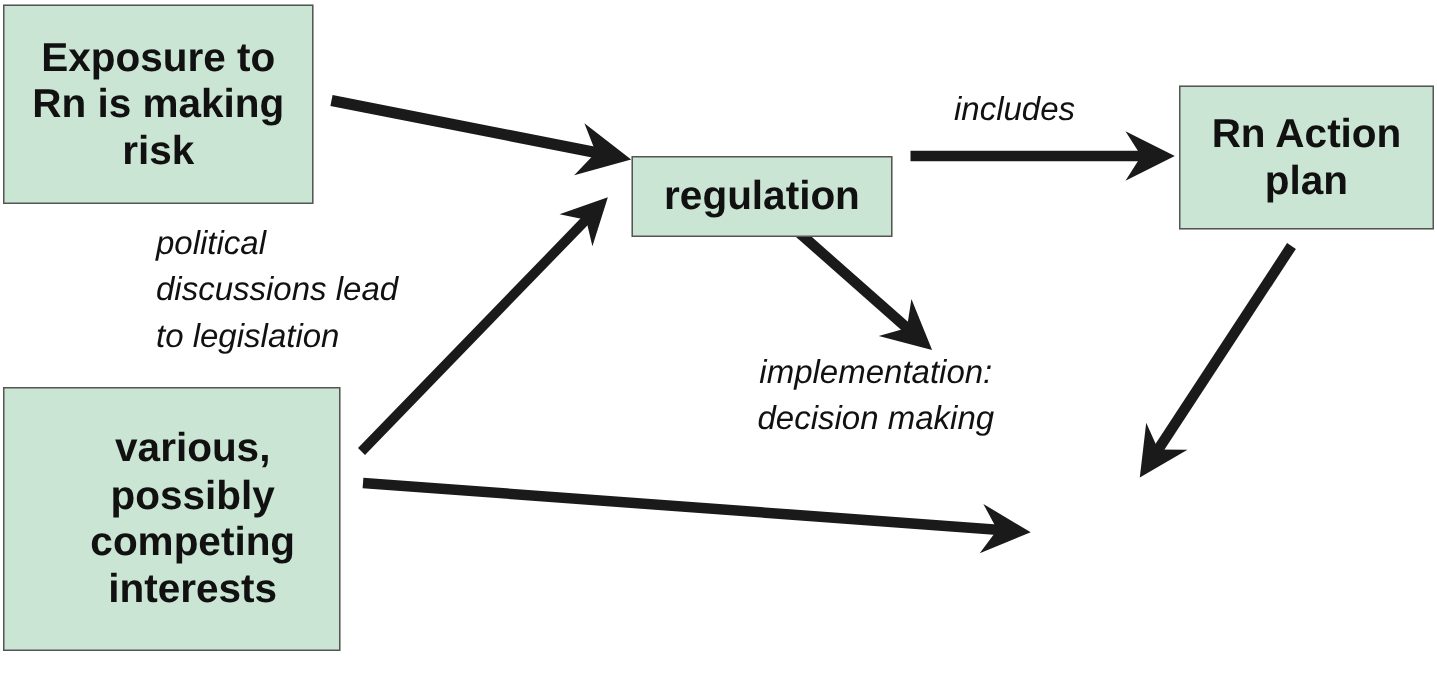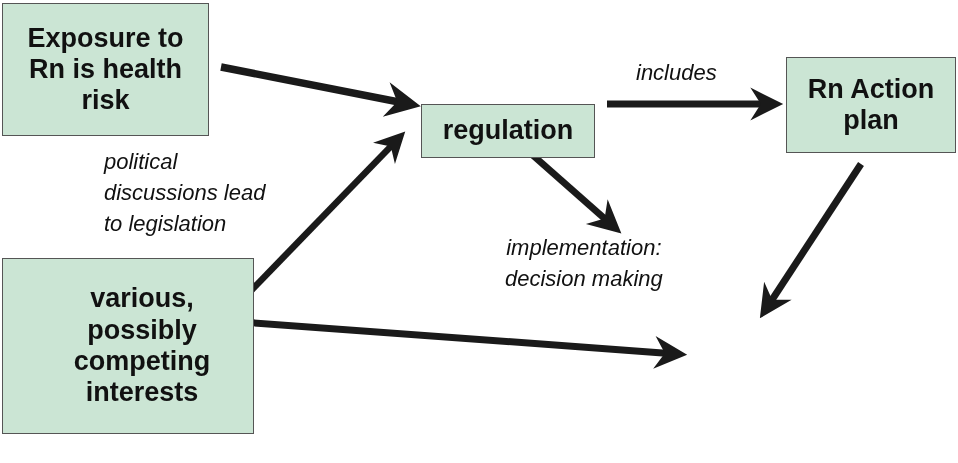--- a/index.html
+++ b/index.html
@@ -48,21 +48,21 @@
     left: 421px; top: 77px; width: 174px; height: 54px;
     font-size: 27px;
     margin-top: 27px;
   }
   #node-rn-action {
     left: 786px; top: 57px; width: 170px; height: 96px;
     font-size: 27px;
     align-items: center;
   }
   #node-interests {
-    left: 2px; top: 258px; width: 252px; height: 176px;
+    left: 2px; top: 258px; width: 225px; height: 176px;
     font-size: 27px;
     padding-left: 28px;
   }
   #node-decision {
     left: 688px; top: 325px; width: 172px; height: 134px;
     font-size: 27px;
   }
   .edge-label {
     position: absolute;
     font-style: italic;
@@ -103,21 +103,21 @@
 
     <line x1="607" y1="104" x2="772" y2="104" stroke="#1a1a1a" stroke-width="7" marker-end="url(#head)"></line>
 
     <line x1="861" y1="164" x2="766" y2="309" stroke="#1a1a1a" stroke-width="7" marker-end="url(#head)"></line>
 
     <line x1="242" y1="322" x2="676" y2="354" stroke="#1a1a1a" stroke-width="7" marker-end="url(#head)"></line>
   </svg>
 
   <div class="node" id="node-exposure">
     <span>Exposure to
-Rn is health
+Rn is making
 risk</span>
   </div>
 
   <div class="node" id="node-regulation">
     <span>regulation</span>
   </div>
 
   <div class="node" id="node-rn-action">
     <span>Rn Action
 plan</span>

